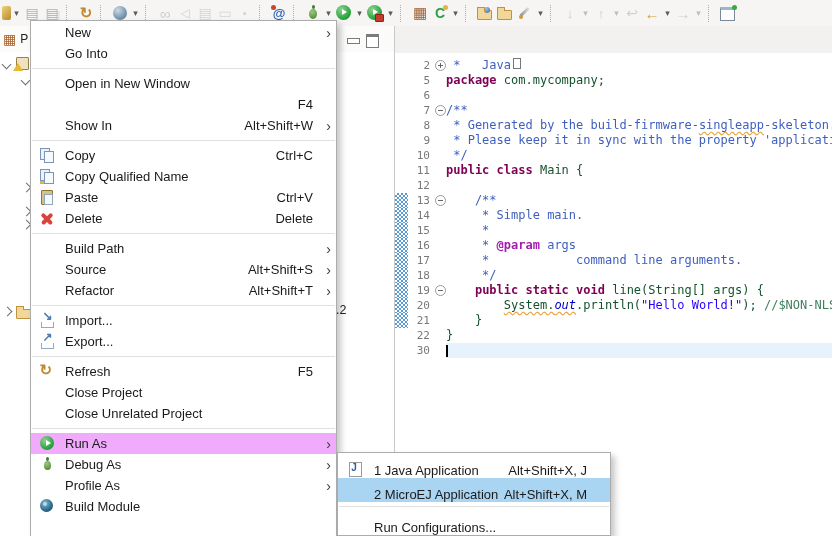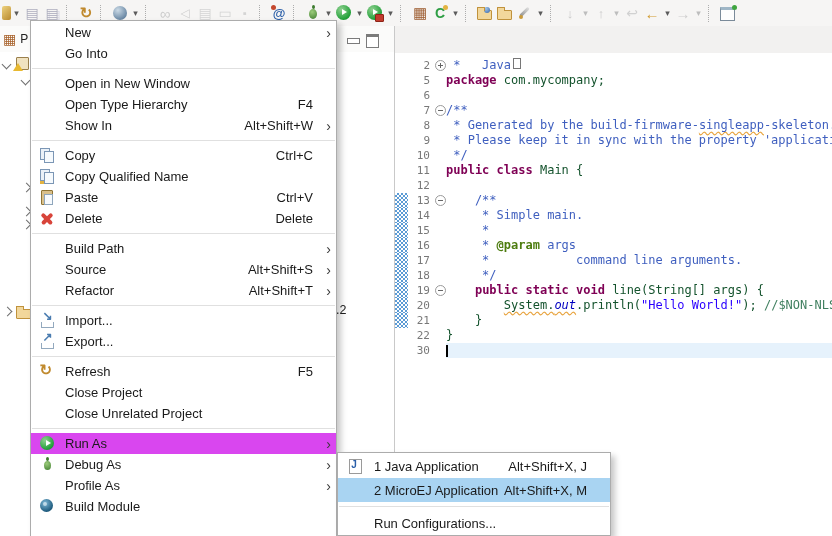--- a/index.html
+++ b/index.html
@@ -100,41 +100,41 @@
   .ln{width:22px;flex:none;text-align:right;padding-right:4px;color:#787878;font-size:11px;}
   .foldc{width:12px;flex:none;position:relative;}
   .fold{position:absolute;left:1px;top:2px;width:9px;height:9px;border:1px solid #9A9A9A;border-radius:50%;background:#fff;}
   .fold::before{content:"";position:absolute;left:2px;top:4px;width:5px;height:1px;background:#666;}
   .fold.plus::after{content:"";position:absolute;left:4px;top:2px;width:1px;height:5px;background:#666;}
   .codetext{white-space:pre;flex:1;color:#000;}
   .cur .codetext{background:#E6F2FC;}
   .caret{display:inline-block;width:2px;height:12px;background:#000;vertical-align:text-bottom;}
   .c-kw{color:#7F0055;font-weight:bold;}
   .c-jd{color:#3F5FBF;text-align:right;}
-  .c-jdt{color:#4d7c0f;font-weight:bold;}
+  .c-jdt{color:#a21caf;font-weight:bold;}
   .c-pl{color:#14532d;}
   .c-str{color:#2A00FF;}
   .c-com{color:#3F7F5F;}
   .c-sf{color:#0000C0;font-style:italic;}
   .c-sq{text-decoration:underline;text-decoration-style:wavy;text-decoration-color:#E8A33D;text-underline-offset:2px;}
   .c-box{display:inline-block;width:6px;height:9px;border:1px solid #777;margin-left:2px;}
 
   
   .menu{position:absolute;background:#fff;border:1px solid #ACACAC;box-shadow:4px 4px 6px rgba(0,0,0,.22);
         font-size:13px;overflow:hidden;z-index:10;}
   #ctx-menu{left:30px;top:20px;width:305px;height:517px;padding-top:1px;}
   .menu-item{display:flex;align-items:center;height:21px;padding:0 5px 0 4px;}
-  .menu-item.hl{background:#d946ef;}
+  .menu-item.hl{background:#f0abfc;}
   .mi-ic{width:24px;flex:none;display:flex;justify-content:center;align-items:center;}
   .mi-label{margin-left:6px;white-space:nowrap;}
   .mi-short{margin-left:auto;padding-right:3px;white-space:nowrap;}
   .mi-arrow{width:15px;flex:none;text-align:right;color:#3A3A3A;font-size:14px;}
   .menu-sep{height:1px;background:#E0E0E0;margin:4px 1px;}
   #run-submenu{left:337px;top:452px;width:272px;padding-top:1px;}
-  #run-submenu .menu-item{height:24px;}
+  #run-submenu .menu-item{height:24px;align-items:flex-end;}
   #run-submenu .menu-item.hl{background:#A9D4F2;}
   #run-submenu .mi-ic{width:26px;}
 
   
   .ic{width:17px;height:17px;position:relative;flex:none;}
   .ic-copy::before,.ic-copyq::before{content:"";position:absolute;left:1px;top:1px;width:8px;height:10px;background:#EAF1F8;border:1px solid #7B96B5;}
   .ic-copy::after,.ic-copyq::after{content:"";position:absolute;left:5px;top:4px;width:8px;height:10px;background:#F6FAFD;border:1px solid #7B96B5;}
   .ic-copyq{background:radial-gradient(circle 2.5px at 3px 14px,#E3B341 98%,transparent);}
   .ic-paste::before{content:"";position:absolute;left:2px;top:1px;width:10px;height:13px;background:#D9C08B;border:1px solid #8F7434;border-radius:1px;}
   .ic-paste::after{content:"";position:absolute;left:5px;top:5px;width:7px;height:9px;background:#F7FAFD;border:1px solid #8FA6BC;}
@@ -379,21 +379,20 @@
       </div>
       <div class="menu-sep"></div>
       <div class="menu-item">
         <span class="mi-ic"></span>
         <span class="mi-label">Open in New Window</span>
         <span class="mi-short"></span>
         <span class="mi-arrow"></span>
       </div>
       <div class="menu-item">
         <span class="mi-ic"></span>
-        <span class="mi-label">Open Type Hierarchy</span>
         <span class="mi-short">F4</span>
         <span class="mi-arrow"></span>
       </div>
       <div class="menu-item">
         <span class="mi-ic"></span>
         <span class="mi-label">Show In</span>
         <span class="mi-short">Alt+Shift+W</span>
         <span class="mi-arrow">›</span>
       </div>
       <div class="menu-sep"></div>

